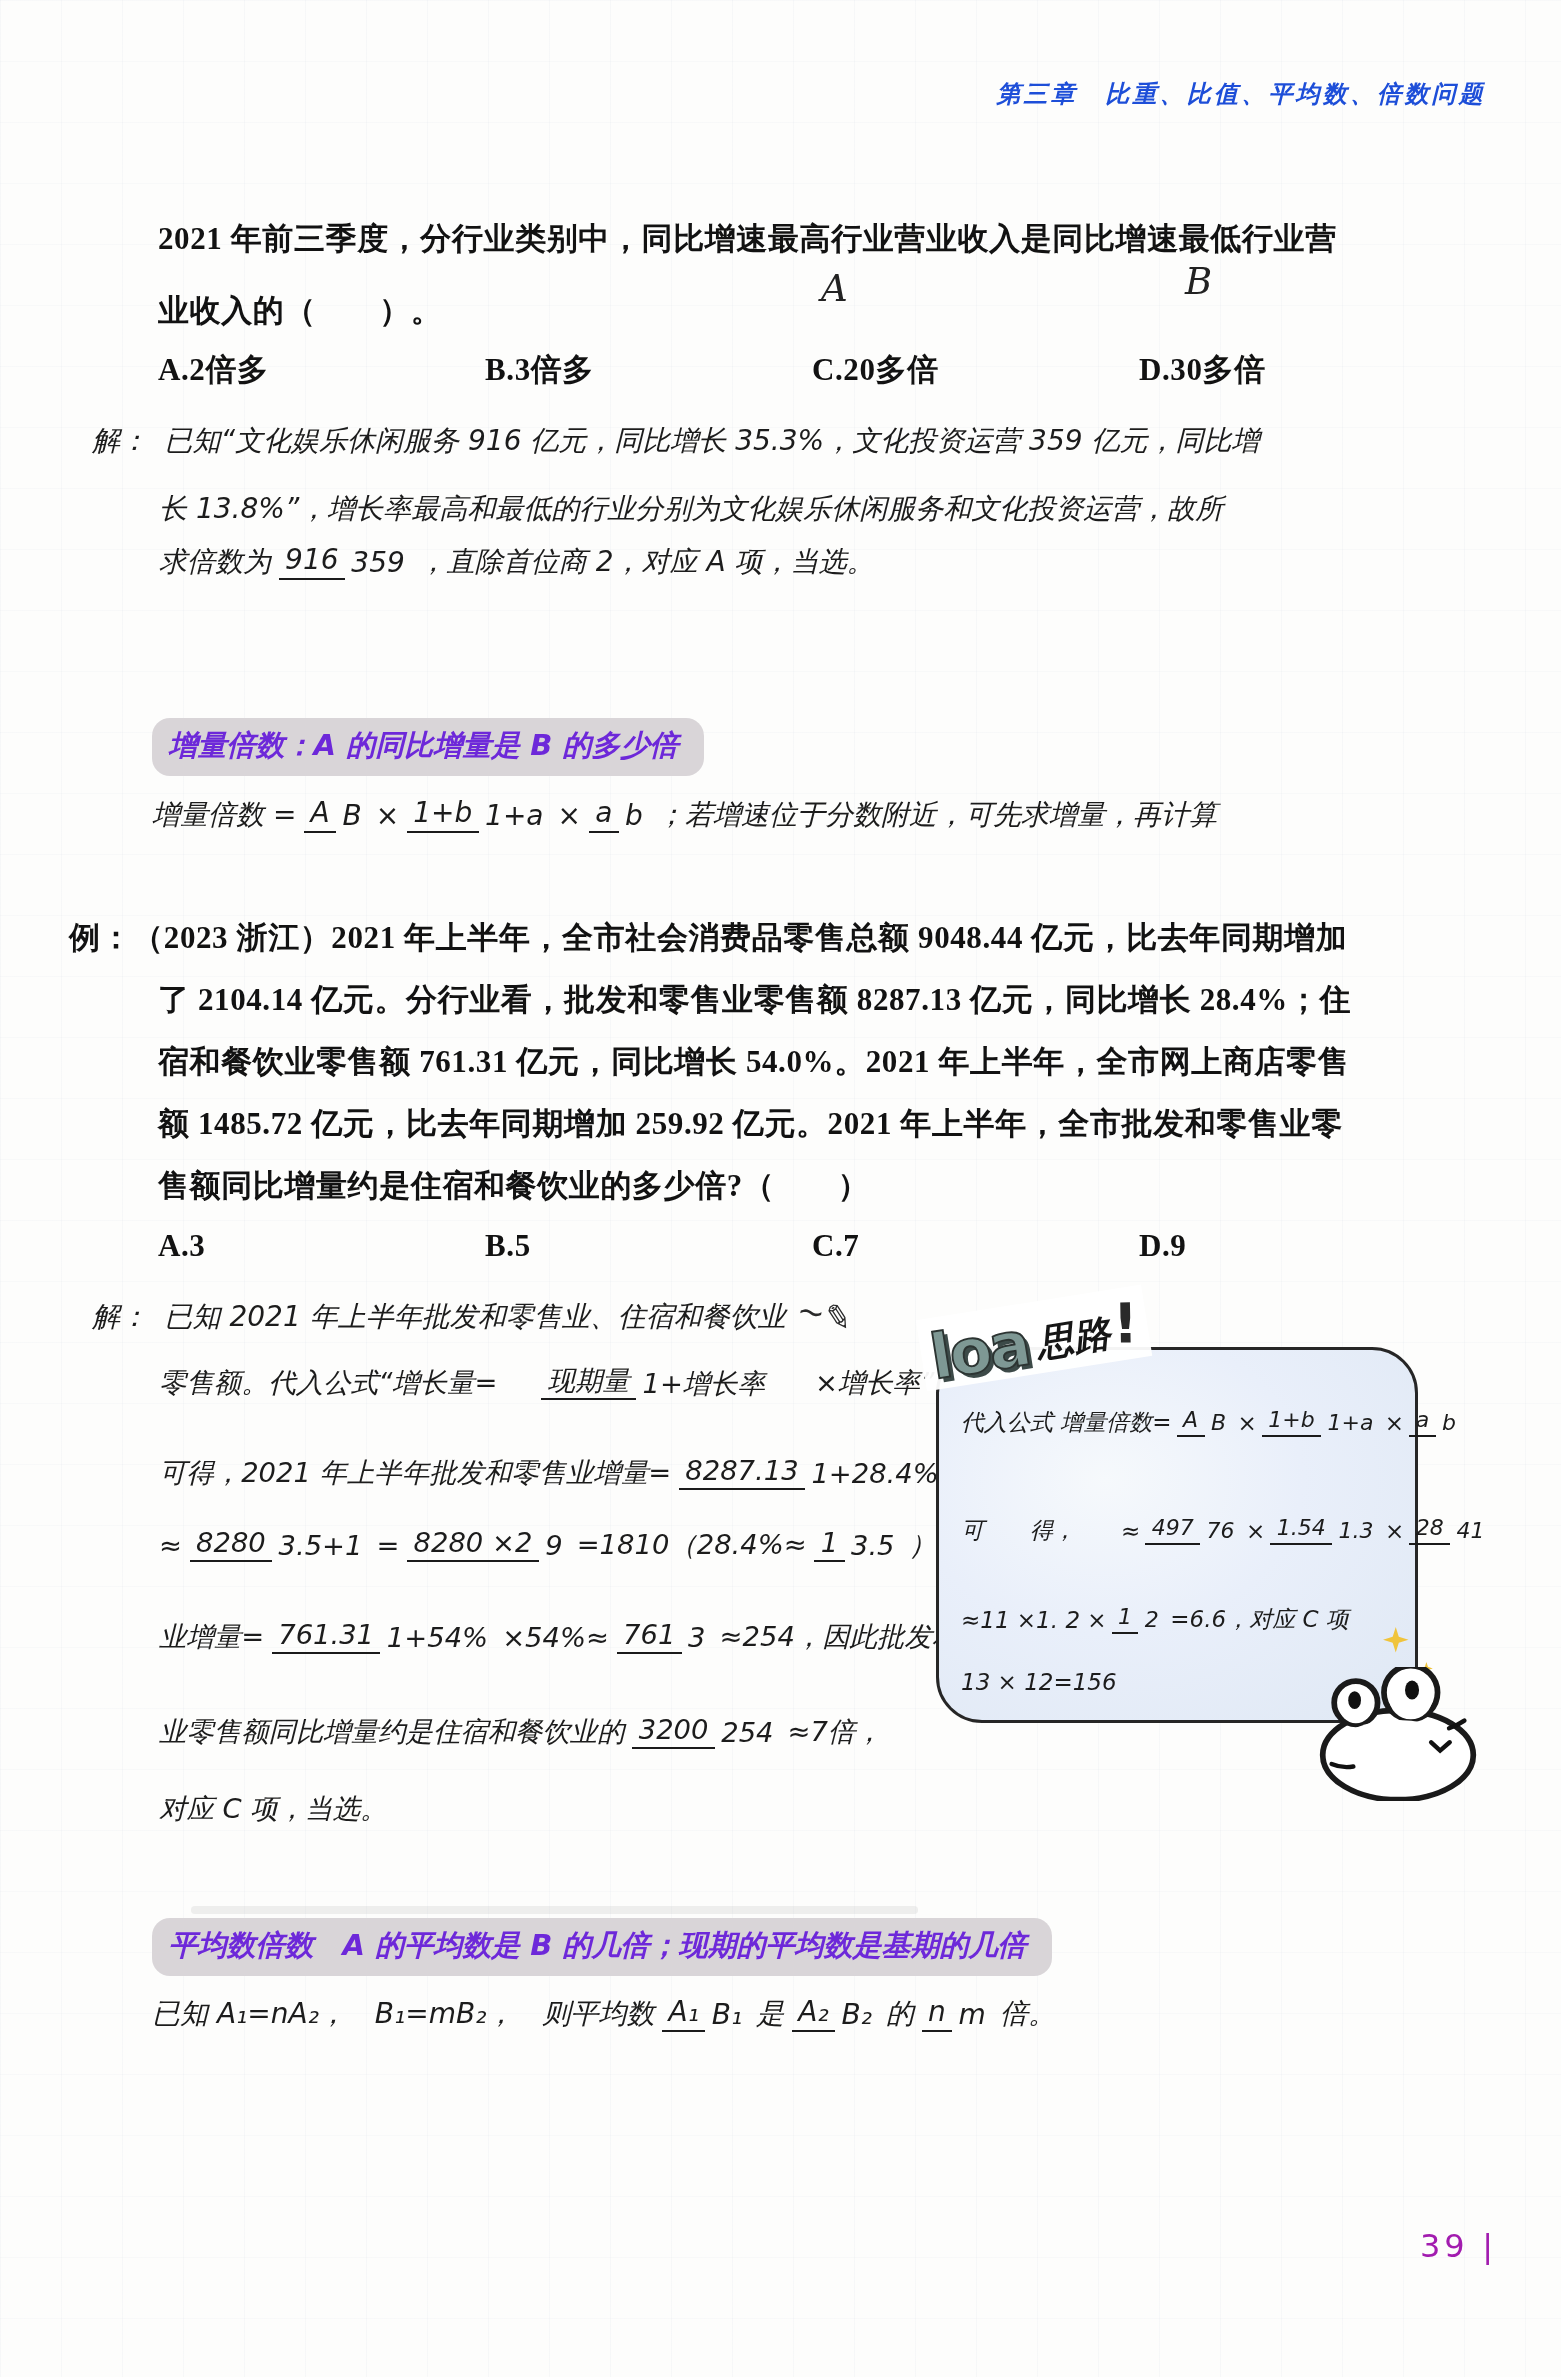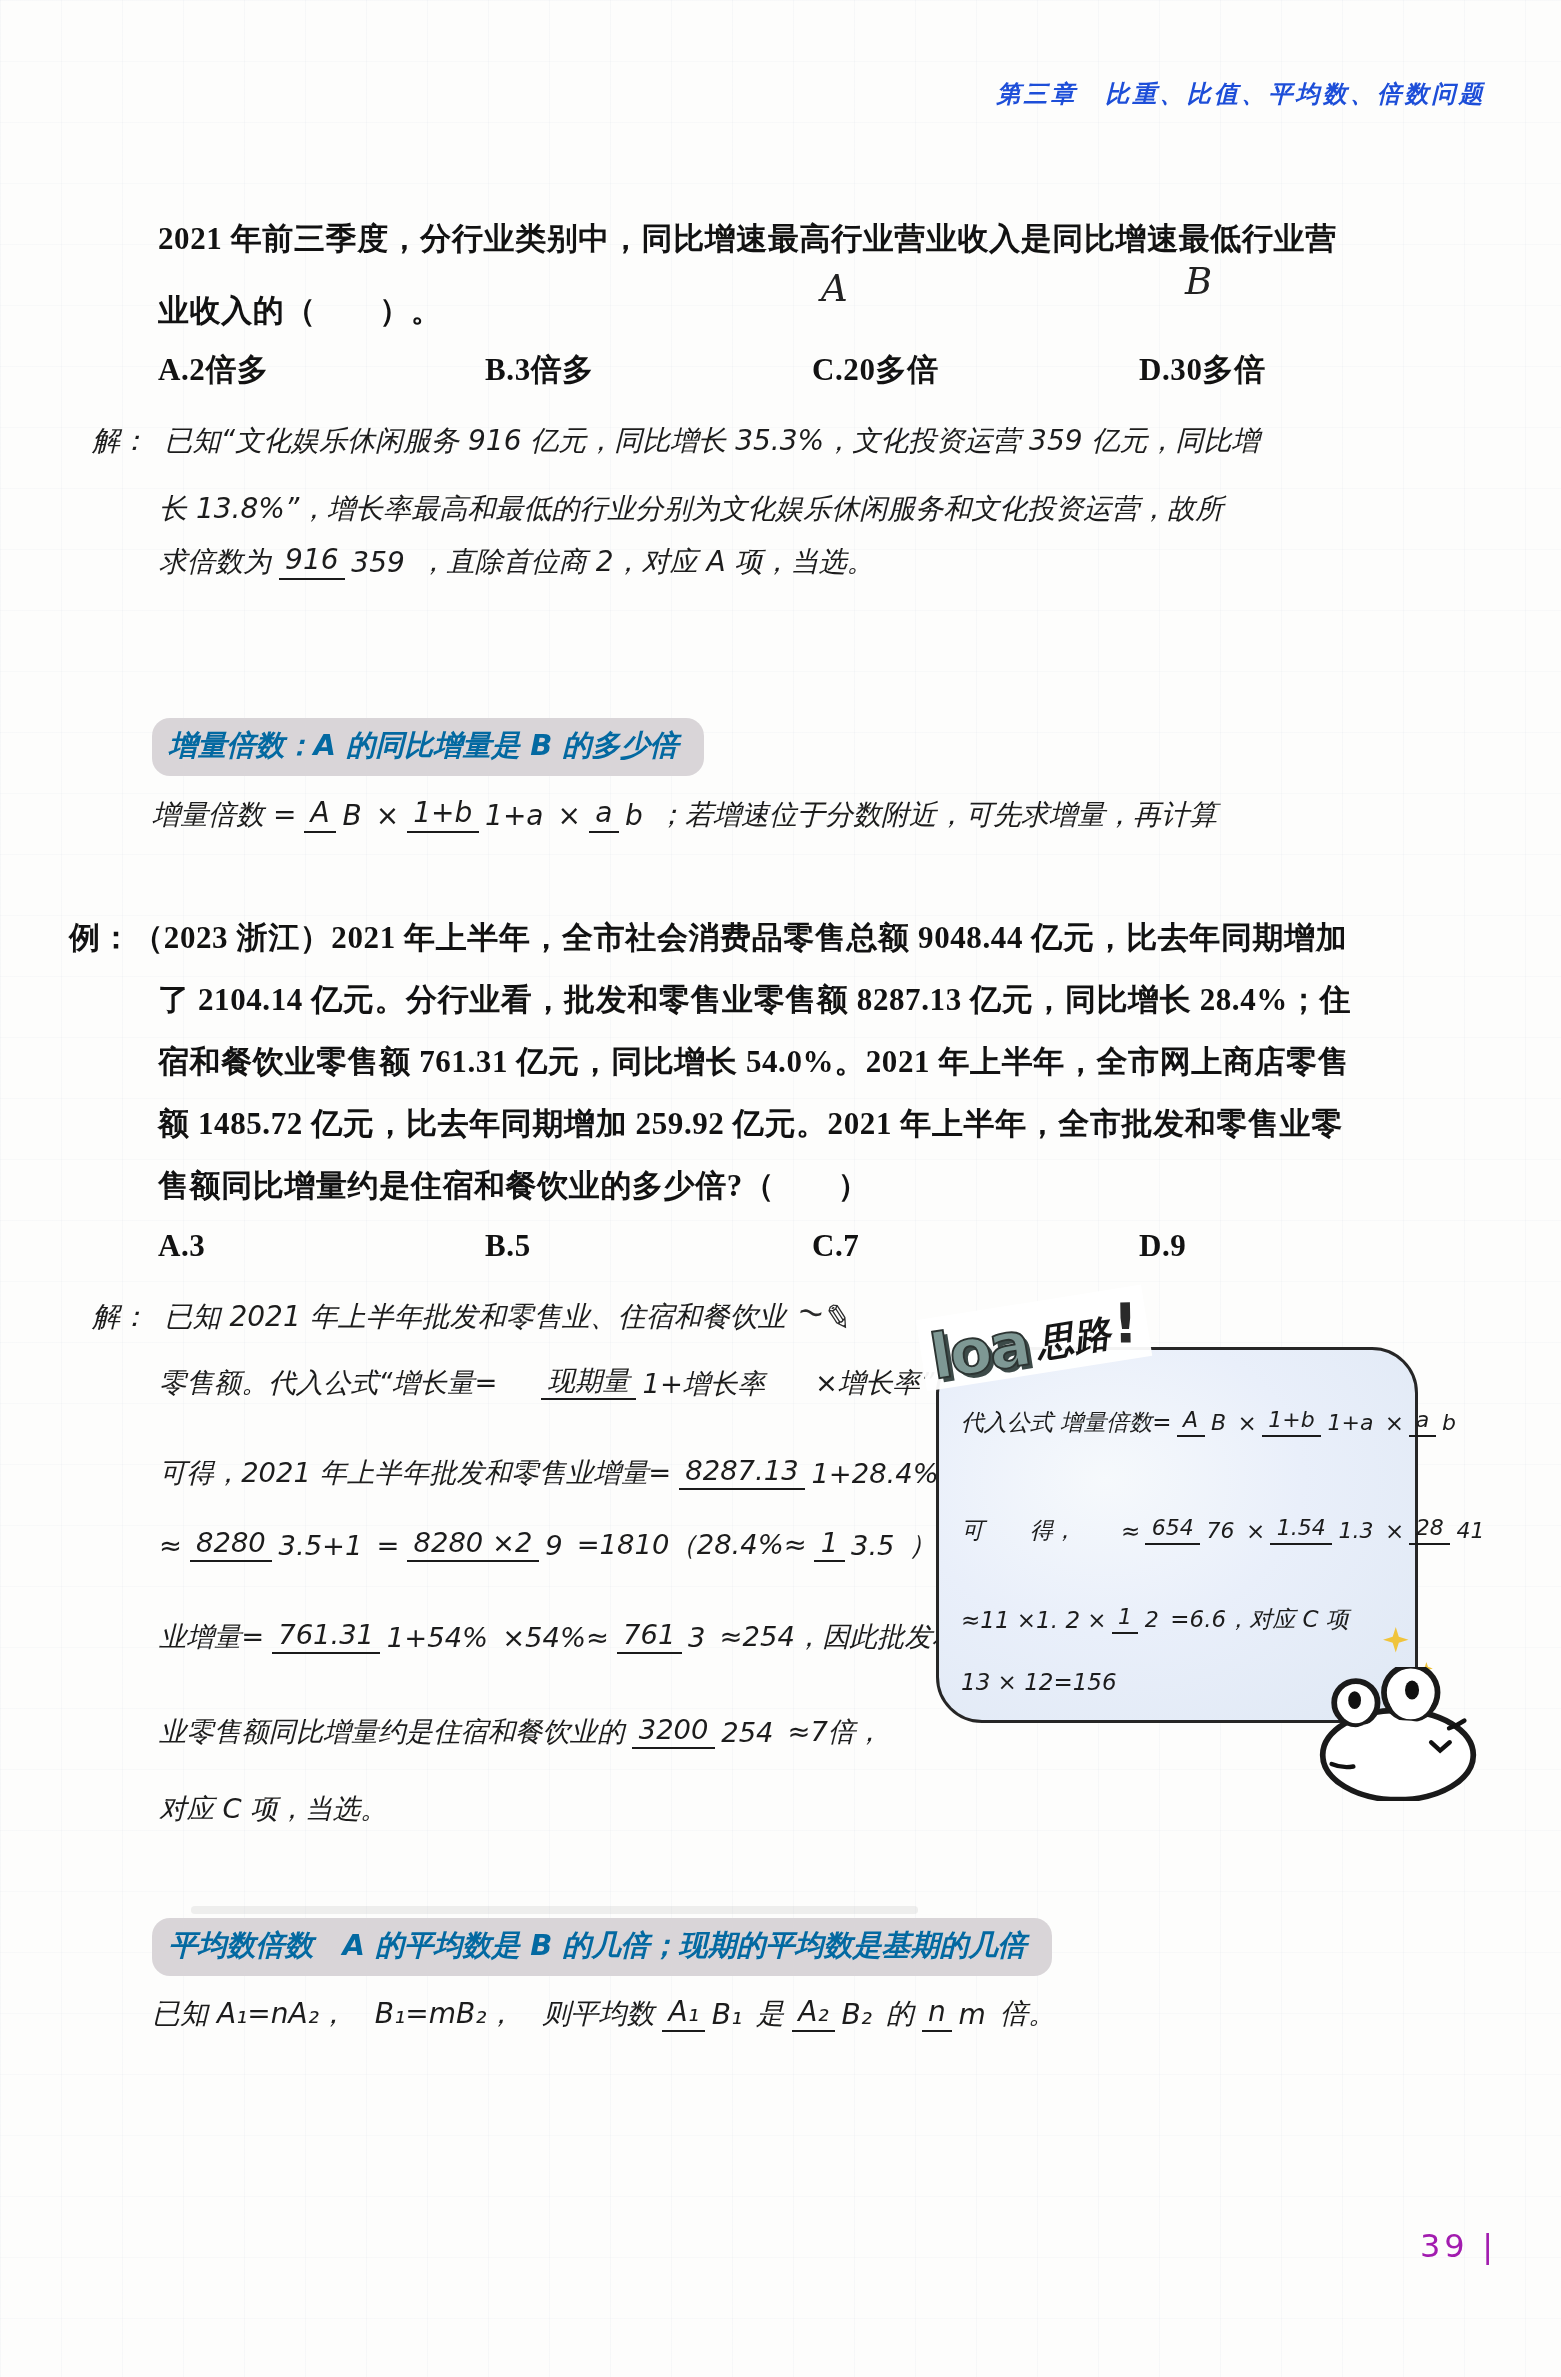--- a/index.html
+++ b/index.html
@@ -25,21 +25,21 @@
   .pr{font-family:"Liberation Serif","DejaVu Serif",serif;font-weight:600;font-size:31px;letter-spacing:0.6px;color:#121212;white-space:nowrap;}
   .hw{font-family:"DejaVu Sans","Liberation Sans",sans-serif;font-style:italic;font-size:28px;color:#1c1c1c;white-space:nowrap;}
   .mrow{display:flex;align-items:center;white-space:nowrap;}
   .frac{display:inline-flex;flex-direction:row;align-items:center;vertical-align:middle;margin:0 7.7px;line-height:1.12;}
   .frac .num{display:block;padding:0 6.4px 1.9px;border-bottom:2.6px solid #1b1b1b;text-align:center;}
   .frac .den{display:block;padding:1.9px 6.4px 0;text-align:center;}
   .pill{
     display:inline-block;background:#d9d5d8;border-radius:18px;
     padding:7.7px 25.5px 10.2px 16.6px;
     font-family:"DejaVu Sans","Liberation Sans",sans-serif;
-    font-style:italic;font-weight:bold;font-size:29px;color:#0369a1;
+    font-style:italic;font-weight:bold;font-size:29px;color:#6d28d9;
     white-space:nowrap;
   }
   .opts{display:flex;}
   .opts .opt{width:327px;white-space:nowrap;}
   .annot{font-family:"DejaVu Serif","Liberation Serif",serif;font-style:italic;font-size:37px;color:#222;}
   .sol-label{margin-right:16.6px;}
   
   .bubble{
     left:936px;top:1347px;width:482px;height:376px;
     border:3.8px solid #262626;border-radius:46px;
@@ -233,21 +233,21 @@
         <span class="frac">
           <span class="num">a</span>
           <span class="den">b</span>
         </span>
       </div>
       <div class="b-row" style="top:165px;">
         <span>可　　得，</span>
         <span style="width:45px;"></span>
         <span>≈</span>
         <span class="frac">
-          <span class="num">654</span>
+          <span class="num">497</span>
           <span class="den">76</span>
         </span>
         <span>×</span>
         <span class="frac">
           <span class="num">1.54</span>
           <span class="den">1.3</span>
         </span>
         <span>×</span>
         <span class="frac">
           <span class="num">28</span>

